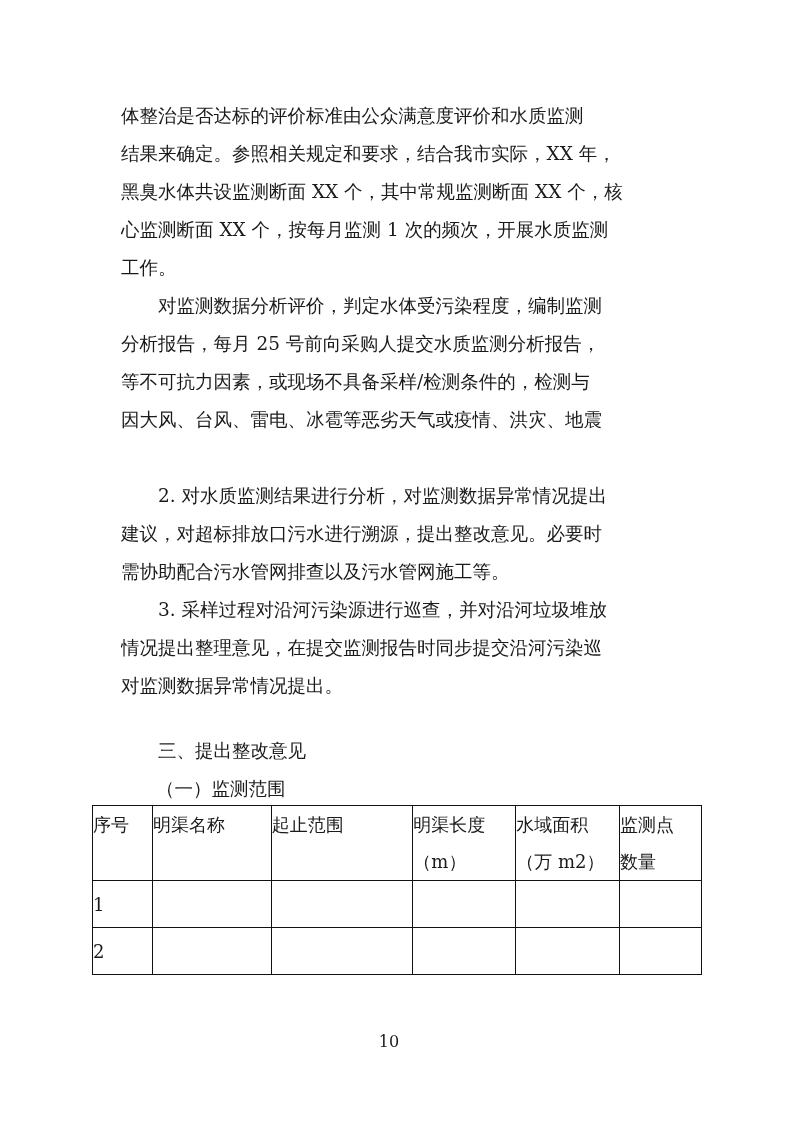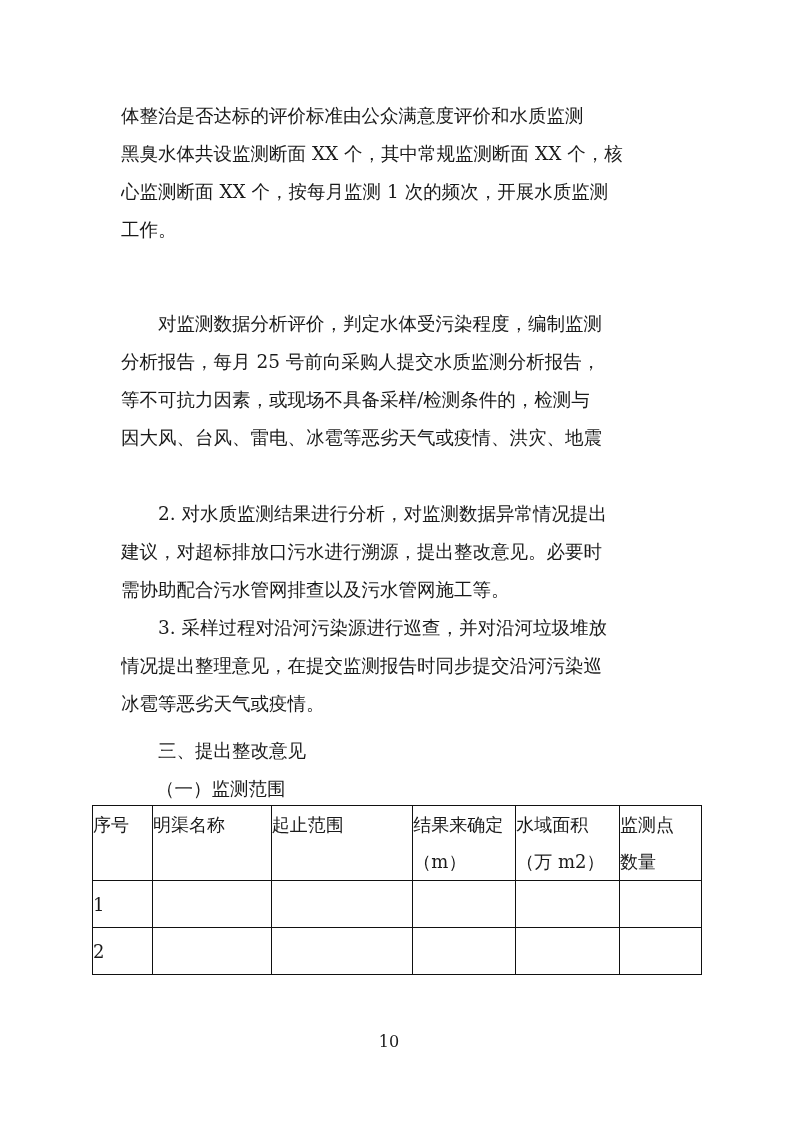--- a/index.html
+++ b/index.html
@@ -1,37 +1,38 @@
 <!DOCTYPE html>
 <html><head>
 <meta charset="utf-8">
 <style>
   html, body { margin: 0; padding: 0; background: #ffffff; }
   body { width: 793px; height: 1122px; position: relative; overflow: hidden;
          font-family: "DejaVu Serif", "Liberation Serif", serif; color: #1a1a1a; }
   .para { position: absolute; left: 121px; width: 552px; font-size: 18.5px;
           line-height: 38px; text-align: justify; margin: 0; }
   .para .line { display: block; height: 38px; white-space: nowrap; overflow: hidden; }
-  .indent { padding-left: 37px; margin-top: 18px; }
+  .indent { padding-left: 37px; }
   .heading { position: absolute; font-size: 18.5px; white-space: nowrap; }
   table.scope { position: absolute; left: 92px; top: 805px; width: 610px;
                 border-collapse: collapse; font-size: 18px; }
   table.scope td, table.scope th { border: 1.3px solid #111; text-align: left;
                 font-weight: normal; padding: 0; }
   table.scope th { vertical-align: top; line-height: 37px; padding-top: 0; }
   table.scope tr.hdr { height: 75px; }
   table.scope tr.row { height: 47px; }
   .pageno { position: absolute; top: 1032px; left: 0; width: 778px; text-align: center;
             font-size: 16px; }
 </style>
 </head>
 <body>
 
 <div class="para" style="top:97px;">
   <span class="line">体整治是否达标的评价标准由公众满意度评价和水质监测</span>
+  <span class="line">结果来确定。参照相关规定和要求，结合我市实际，XX 年，</span>
   <span class="line">黑臭水体共设监测断面 XX 个，其中常规监测断面 XX 个，核</span>
   <span class="line">心监测断面 XX 个，按每月监测 1 次的频次，开展水质监测</span>
   <span class="line">工作。</span>
 </div>
 
 <div class="para" style="top:287px;">
   <span class="line indent">对监测数据分析评价，判定水体受污染程度，编制监测</span>
   <span class="line">分析报告，每月 25 号前向采购人提交水质监测分析报告，</span>
   <span class="line">等不可抗力因素，或现场不具备采样/检测条件的，检测与</span>
   <span class="line">因大风、台风、雷电、冰雹等恶劣天气或疫情、洪灾、地震</span>
@@ -39,41 +40,41 @@
 
 <div class="para" style="top:477px;">
   <span class="line indent">2. 对水质监测结果进行分析，对监测数据异常情况提出</span>
   <span class="line">建议，对超标排放口污水进行溯源，提出整改意见。必要时</span>
   <span class="line">需协助配合污水管网排查以及污水管网施工等。</span>
 </div>
 
 <div class="para" style="top:591px;">
   <span class="line indent">3. 采样过程对沿河污染源进行巡查，并对沿河垃圾堆放</span>
   <span class="line">情况提出整理意见，在提交监测报告时同步提交沿河污染巡</span>
-  <span class="line">冰雹等恶劣天气或疫情。</span>
+  <span class="line">对监测数据异常情况提出。</span>
 </div>
 
 <div class="heading" style="left:158px; top:738px;">三、提出整改意见</div>
 <div class="heading" style="left:156px; top:776px;">（一）监测范围</div>
 
 <table class="scope">
   <colgroup>
     <col style="width:60px">
     <col style="width:119px">
     <col style="width:142px">
     <col style="width:103px">
     <col style="width:104px">
     <col style="width:82px">
   </colgroup>
   <tbody>
       <tr class="hdr">
     <th><span>序号</span></th>
     <th><span>明渠名称</span></th>
     <th><span>起止范围</span></th>
-    <th><span>结果来确定</span><br><span>（m）</span></th>
+    <th><span>明渠长度</span><br><span>（m）</span></th>
     <th><span>水域面积</span><br><span>（万 m2）</span></th>
     <th><span>监测点</span><br><span>数量</span></th>
   </tr>
   <tr class="row">
     <td>1</td>
     <td></td>
     <td></td>
     <td></td>
     <td></td>
     <td></td>

